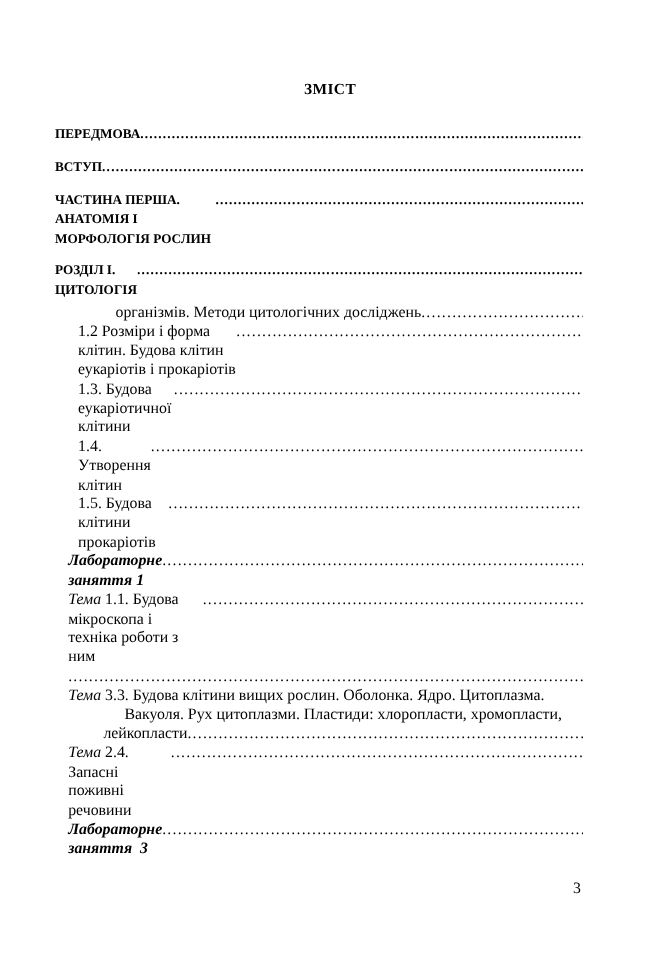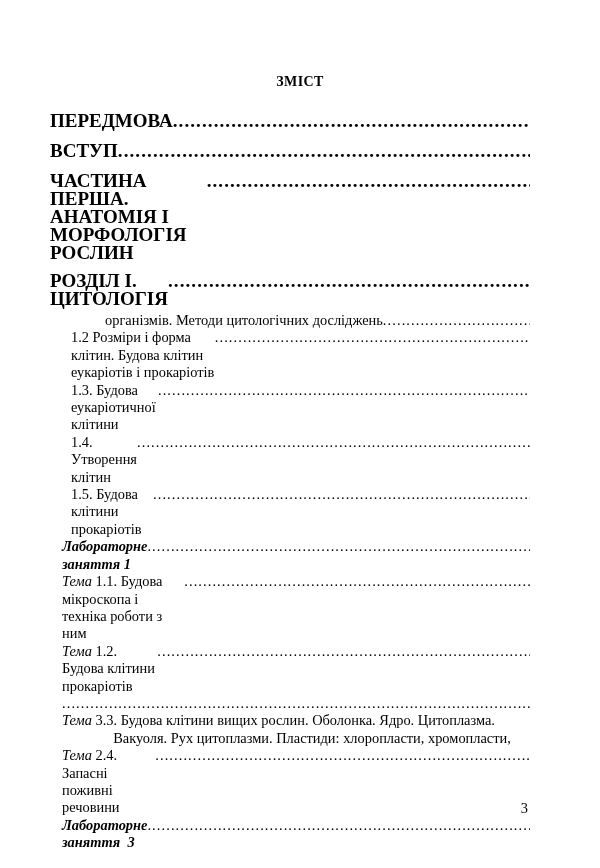--- a/index.html
+++ b/index.html
@@ -84,21 +84,21 @@
     flex: 0 0 auto;
     text-align: right;
     padding-left: 0.5px;
   }
 
   
   .e-major .label,
   .e-major .page,
   .e-major .leader {
     font-weight: bold;
-    font-size: 19px;
+    font-size: 12px;
   }
   .e-major {
     line-height: 18px;
   }
 
   
   .sp-top-12 { margin-top: 12px; }
   .sp-top-10 { margin-top: 10px; }
   .sp-top-4  { margin-top: 4px; }
 
@@ -236,38 +236,36 @@
     </div>
 
     <div class="entry lvl3">
       <div class="row">
         <span class="label"><span class="ital">Тема</span><span> 1.1. Будова мікроскопа і техніка роботи з ним</span></span>
         <span class="leader"></span>
         <span class="page">39</span>
       </div>
     </div>
 
-    <div class="entry lvl3">
-      <div class="row">
-        <span class="label"><span class="ital">Тема</span><span> 1.2. Будова клітини прокаріотів</span></span>
-        <span class="leader"></span>
-        <span class="page">43</span>
-      </div>
-    </div>
 
     <div class="entry lvl3">
       <div class="row">
         <span class="leader"></span>
         <span class="page">45</span>
       </div>
     </div>
 
     <div class="entry multi lvl3">
       <span class="firstlines"><span class="ital">Тема</span><span> 3.3. Будова клітини вищих рослин. Оболонка. Ядро. Цитоплазма.</span></span>
       <span class="firstlines wrapline-lab">Вакуоля. Рух цитоплазми. Пластиди: хлоропласти, хромопласти,</span>
+      <span class="lastline">
+        <span class="label wrapline-lab">лейкопласти</span>
+        <span class="leader"></span>
+        <span class="page">45</span>
+      </span>
     </div>
 
     <div class="entry lvl3">
       <div class="row">
         <span class="label"><span class="ital">Тема</span><span> 2.4. Запасні поживні речовини</span></span>
         <span class="leader"></span>
         <span class="page">53</span>
       </div>
     </div>
 

